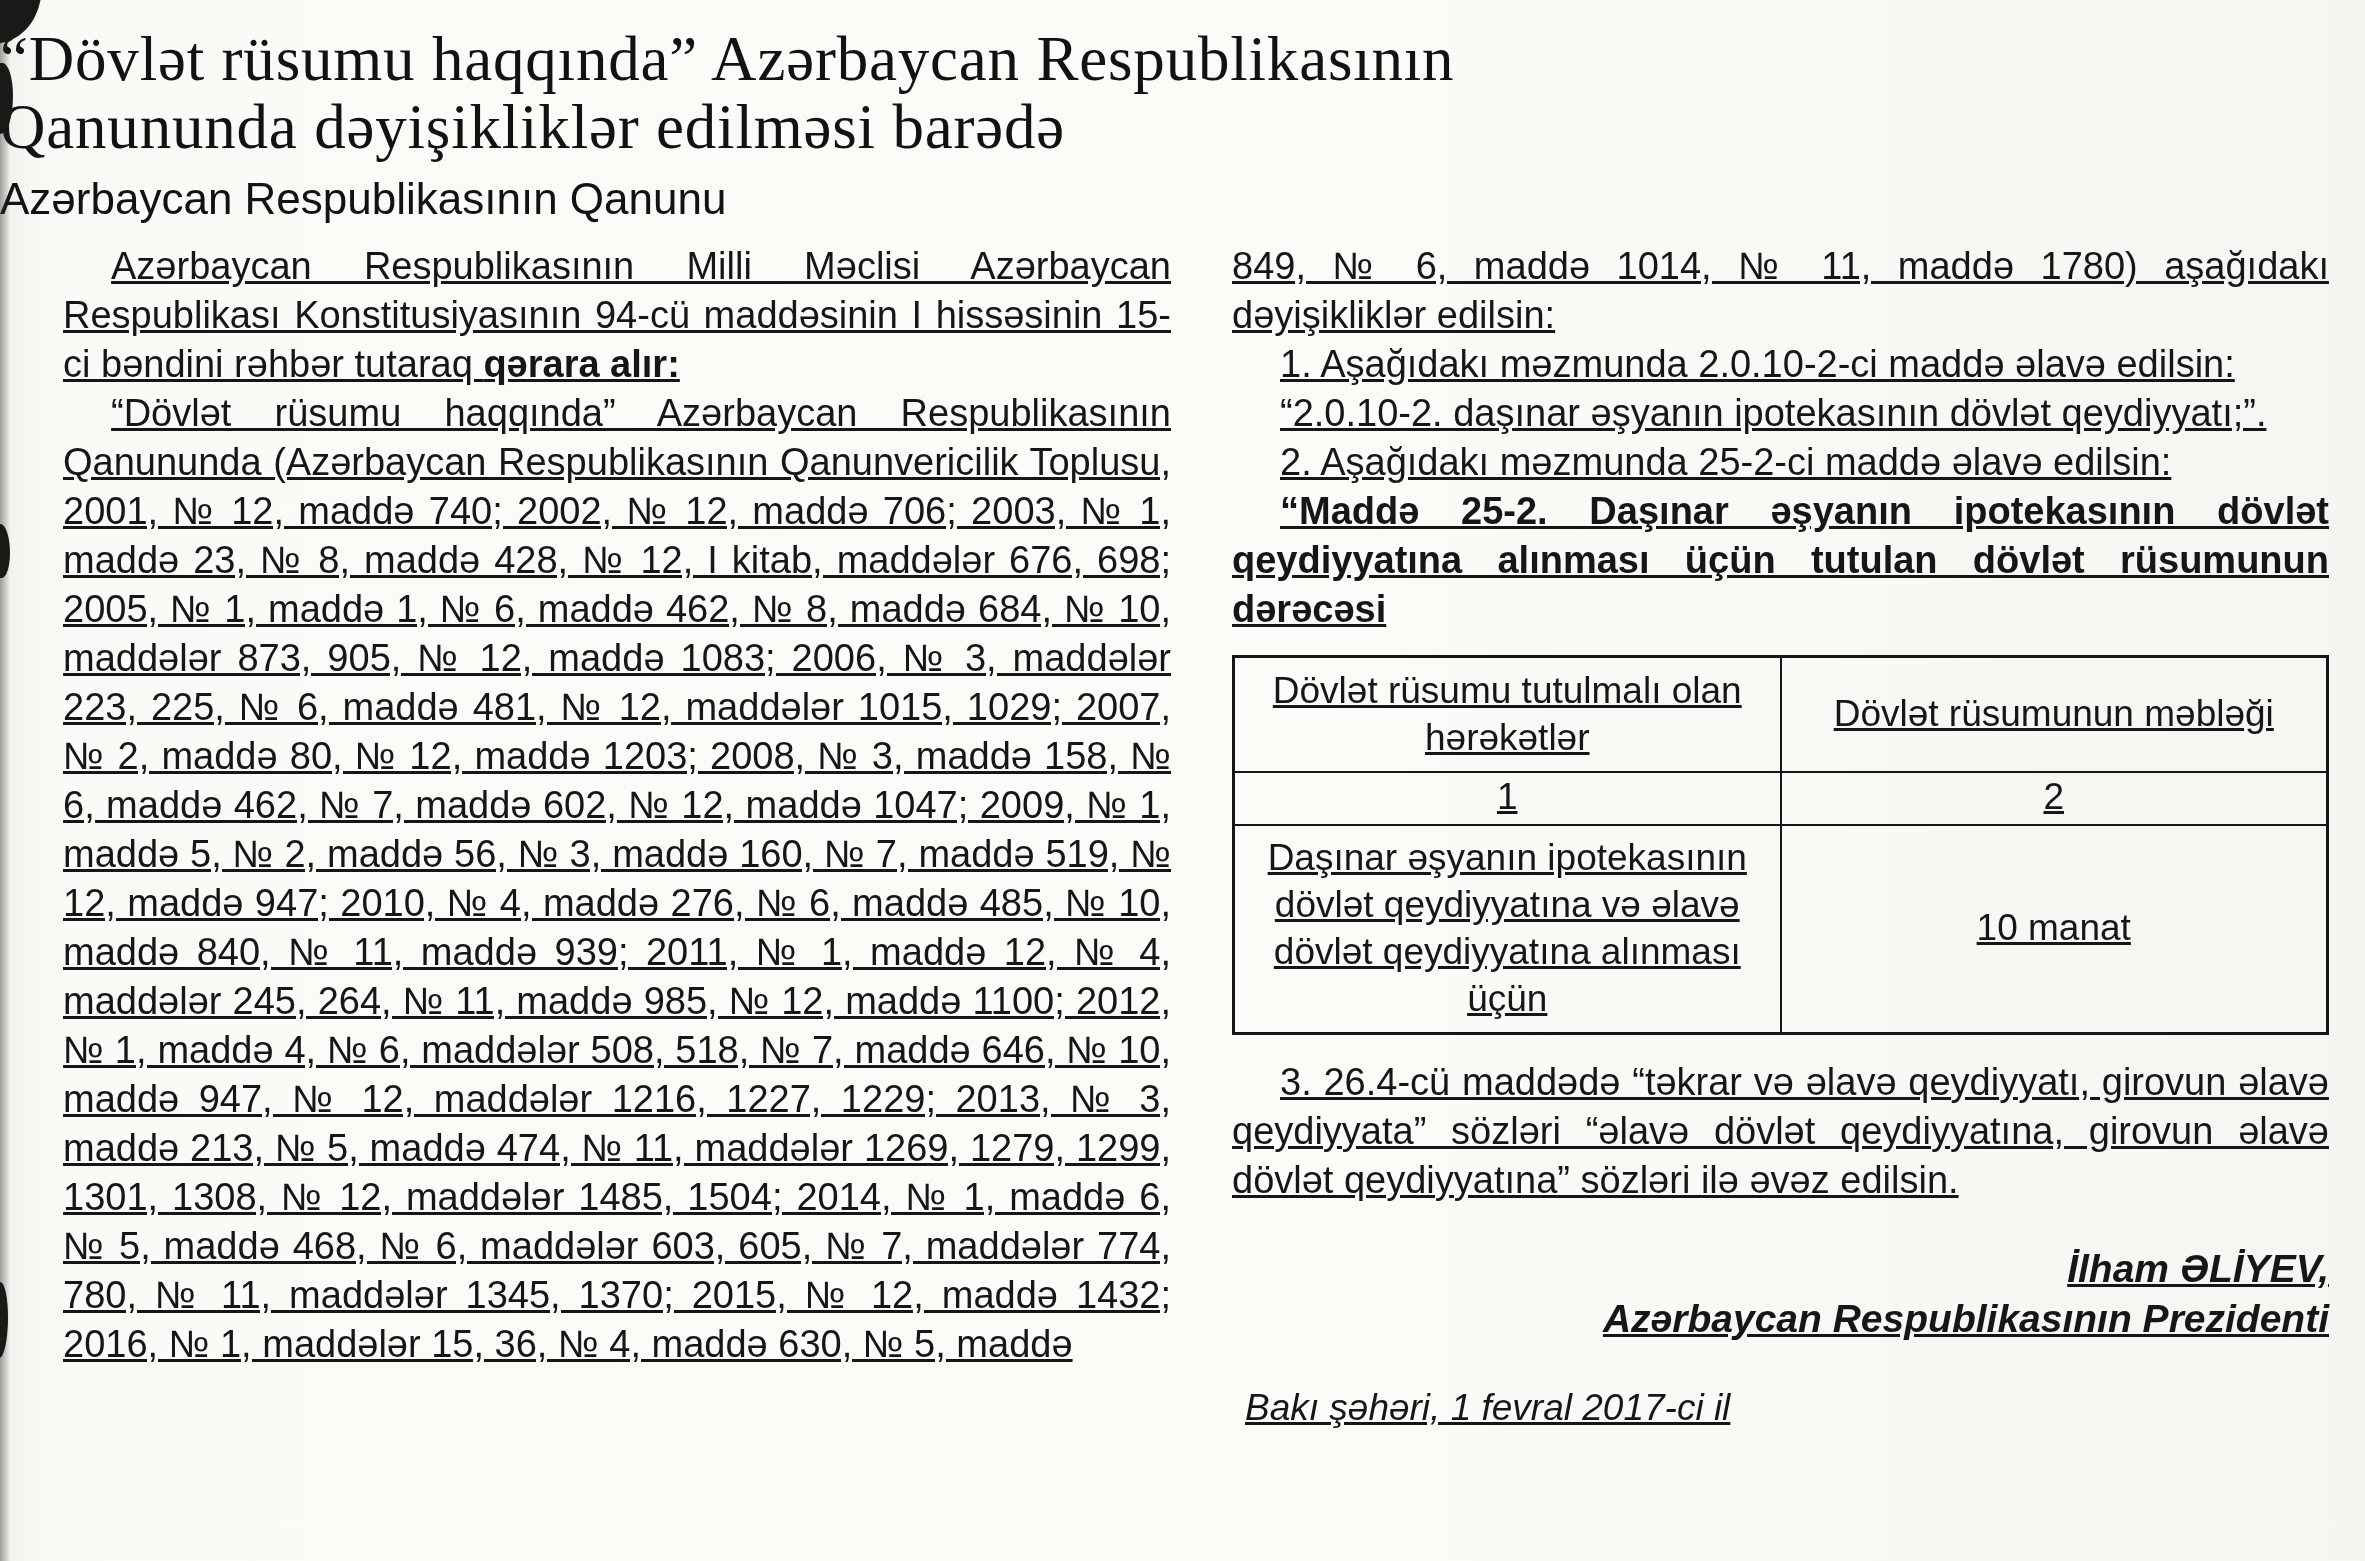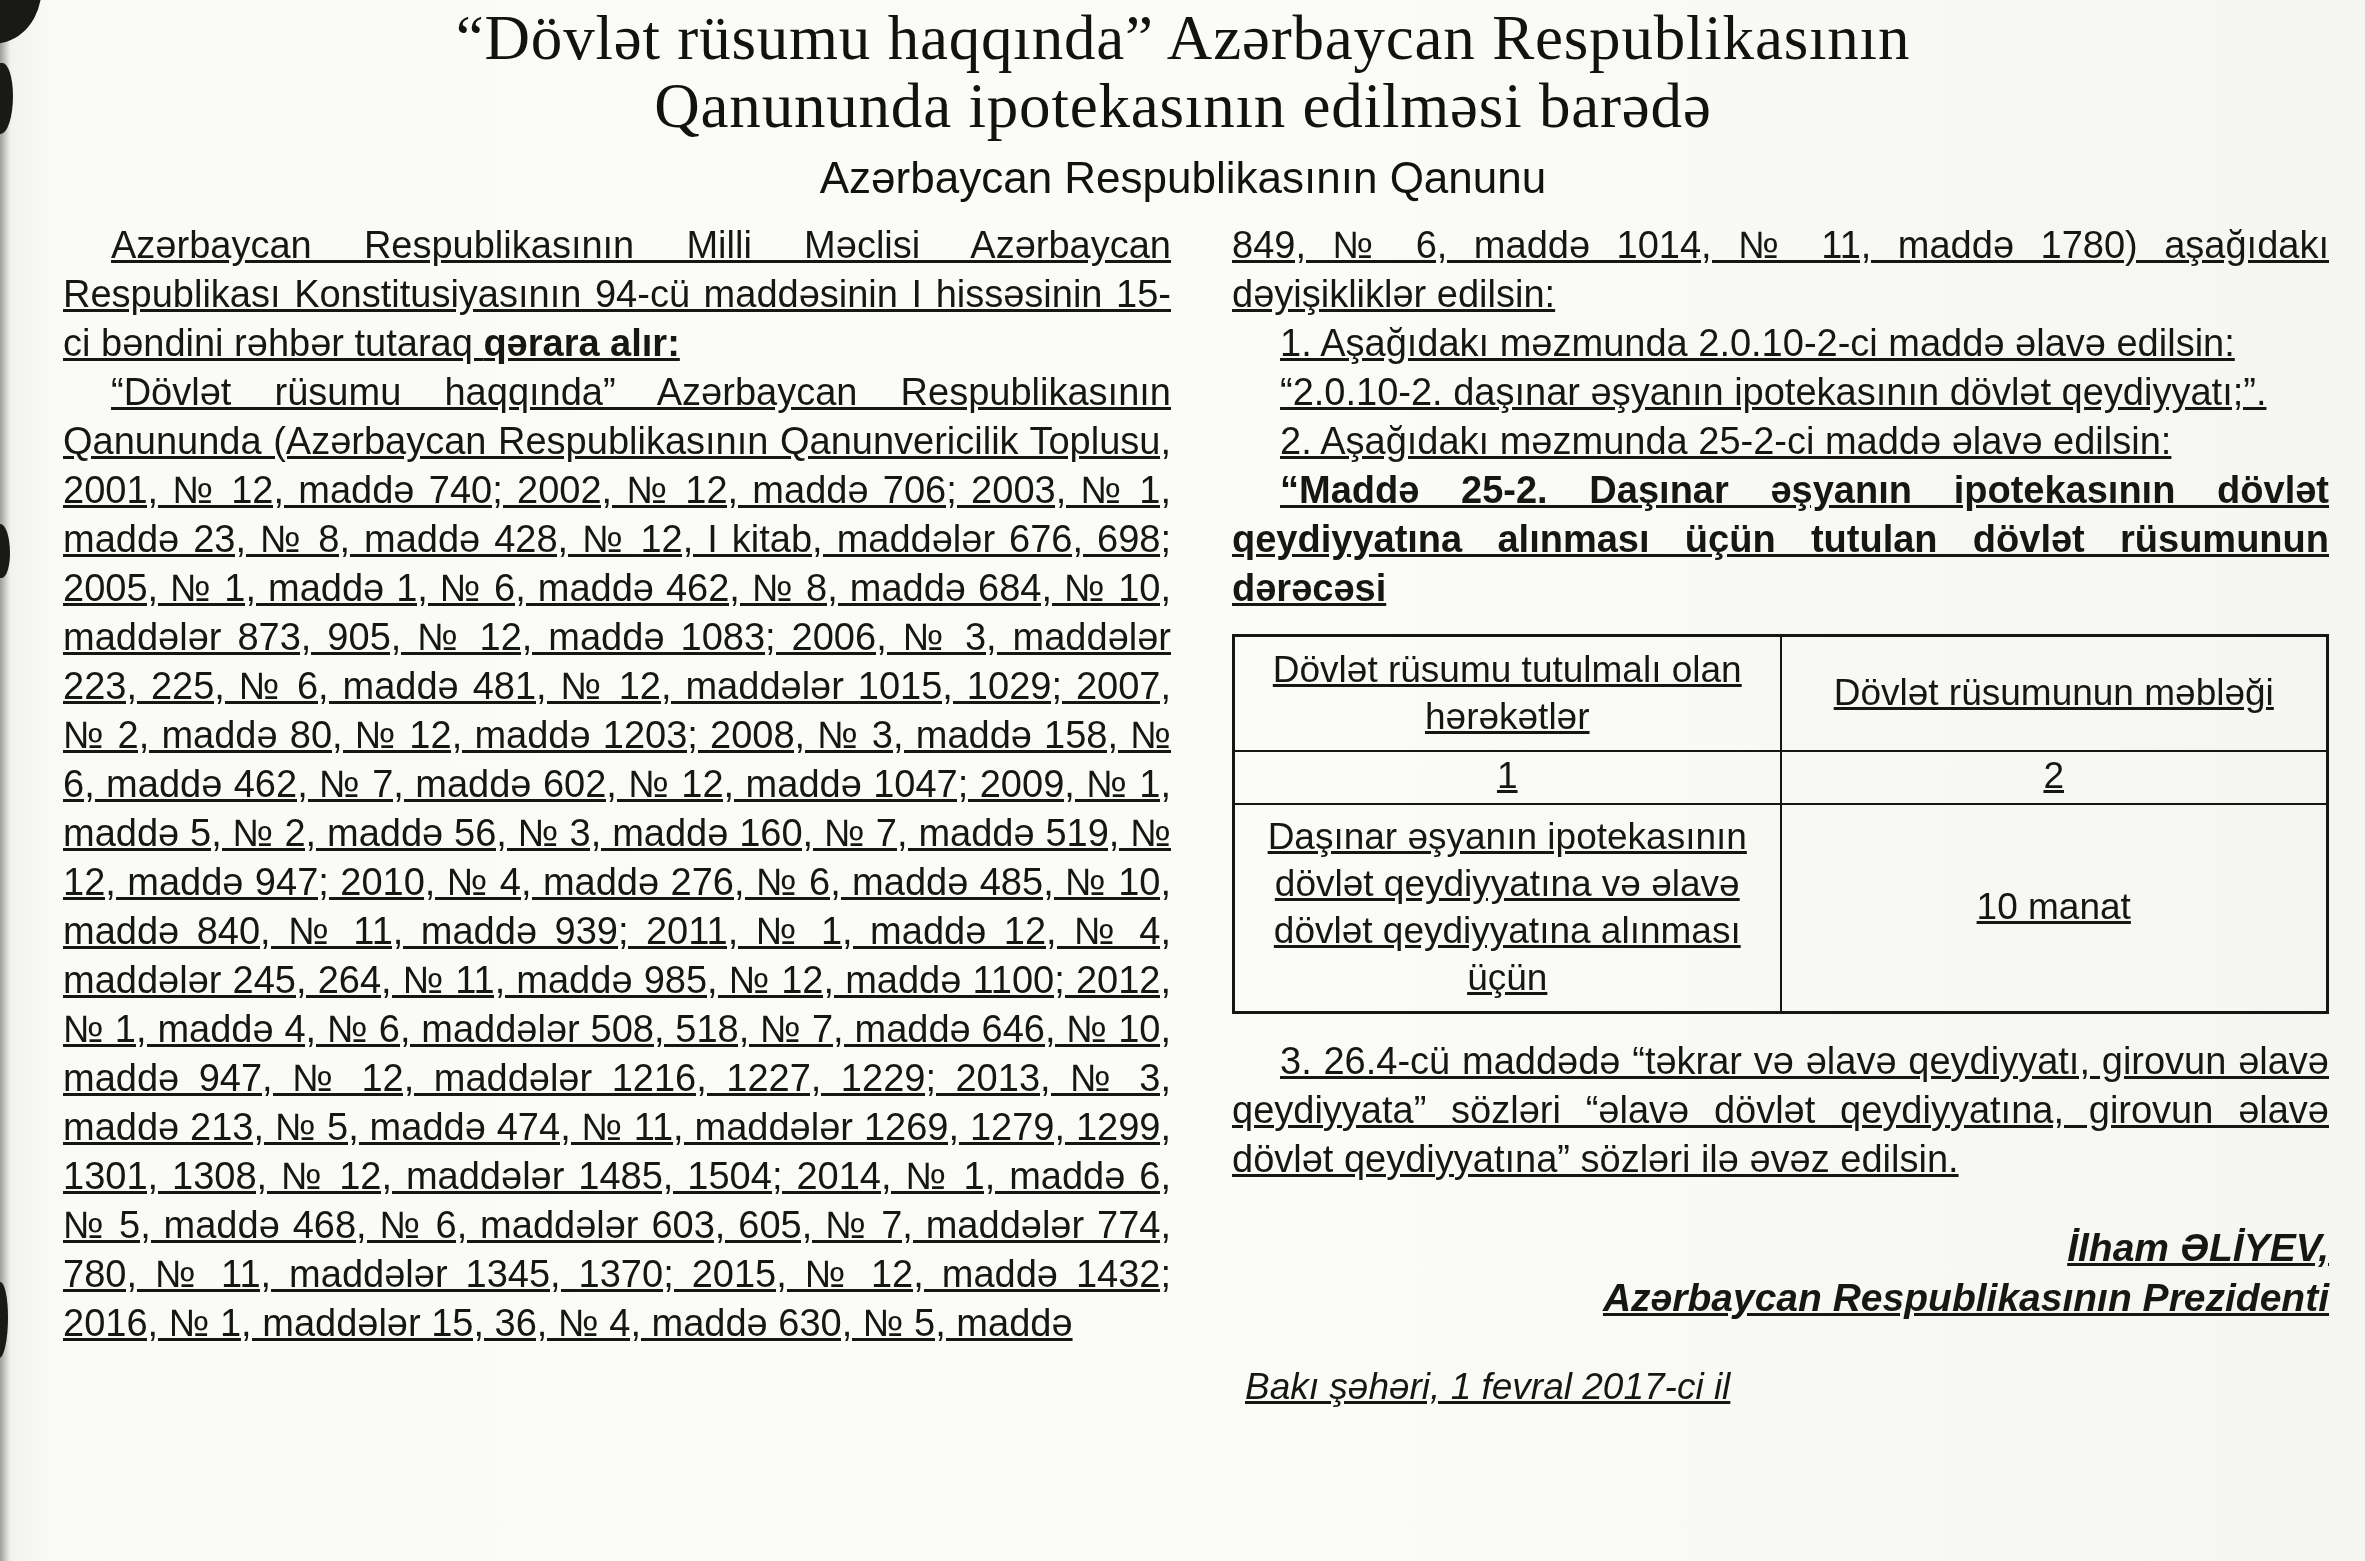--- a/index.html
+++ b/index.html
@@ -18,21 +18,21 @@
   .edge-shade {
     position:absolute; left:0; top:0; bottom:0; width:10px;
     background:linear-gradient(90deg, rgba(50,50,45,.40), rgba(50,50,45,0));
   }
   .artifact { position:absolute; background:#191917; }
   .a1 { left:-16.5px; top:-18px; width:54px; height:64px; border-radius:0 10% 85% 20%; transform:rotate(9deg); }
   .a2 { left:-10px; top:63px; width:23px; height:71px; border-radius:0 60% 70% 0; }
   .a3 { left:-8.2px; top:524px; width:18px; height:54px; border-radius:0 70% 60% 0; }
   .a4 { left:-9px; top:1282px; width:16.5px; height:76px; border-radius:0 60% 70% 0; }
 
-  .doc-header { padding-top:4px; text-align:center; }
+  .doc-header { padding-top:25px; }
   .title {
     font-family:"Liberation Serif", serif;
     font-weight:400;
     font-size:63px; line-height:68px; letter-spacing:0.8px;
     color:#121210;
   }
   .title-line { display:block; }
   .subtitle { margin-top:13px; font-size:44px; font-weight:400; color:#121210; }
 
   .columns { display:flex; margin:18px 38px 0 63px; gap:61px;text-decoration:underline; }
@@ -70,21 +70,21 @@
 <div class="page">
   <div class="edge-shade"></div>
   <div class="artifact a1"></div>
   <div class="artifact a2"></div>
   <div class="artifact a3"></div>
   <div class="artifact a4"></div>
 
   <header class="doc-header">
     <h1 class="title">
       <span class="title-line">“Dövlət rüsumu haqqında” Azərbaycan Respublikasının</span>
-      <span class="title-line">Qanununda ipotekasının edilməsi barədə</span>
+      <span class="title-line">Qanununda dəyişikliklər edilməsi barədə</span>
     </h1>
     <h2 class="subtitle">Azərbaycan Respublikasının Qanunu</h2>
   </header>
 
   <main class="columns">
 
     <section class="col-left">
       <p class="para indent"><span>Azərbaycan Respublikasının Milli Məclisi Azərbaycan Respublikası Konstitusiyasının 94-cü maddəsinin I hissəsinin 15-ci bəndini rəhbər tutaraq </span><b>qərara alır:</b></p>
       <p class="para indent">“Dövlət rüsumu haqqında” Azərbaycan Respublikasının Qanununda (Azərbaycan Respublikasının Qanunvericilik Toplusu, 2001, № 12, maddə 740; 2002, № 12, maddə 706; 2003, № 1, maddə 23, № 8, maddə 428, № 12, I kitab, maddələr 676, 698; 2005, № 1, maddə 1, № 6, maddə 462, № 8, maddə 684, № 10, maddələr 873, 905, № 12, maddə 1083; 2006, № 3, maddələr 223, 225, № 6, maddə 481, № 12, maddələr 1015, 1029; 2007, № 2, maddə 80, № 12, maddə 1203; 2008, № 3, maddə 158, № 6, maddə 462, № 7, maddə 602, № 12, maddə 1047; 2009, № 1, maddə 5, № 2, maddə 56, № 3, maddə 160, № 7, maddə 519, № 12, maddə 947; 2010, № 4, maddə 276, № 6, maddə 485, № 10, maddə 840, № 11, maddə 939; 2011, № 1, maddə 12, № 4, maddələr 245, 264, № 11, maddə 985, № 12, maddə 1100; 2012, № 1, maddə 4, № 6, maddələr 508, 518, № 7, maddə 646, № 10, maddə 947, № 12, maddələr 1216, 1227, 1229; 2013, № 3, maddə 213, № 5, maddə 474, № 11, maddələr 1269, 1279, 1299, 1301, 1308, № 12, maddələr 1485, 1504; 2014, № 1, maddə 6, № 5, maddə 468, № 6, maddələr 603, 605, № 7, maddələr 774, 780, № 11, maddələr 1345, 1370; 2015, № 12, maddə 1432; 2016, № 1, maddələr 15, 36, № 4, maddə 630, № 5, maddə</p>
     </section>

